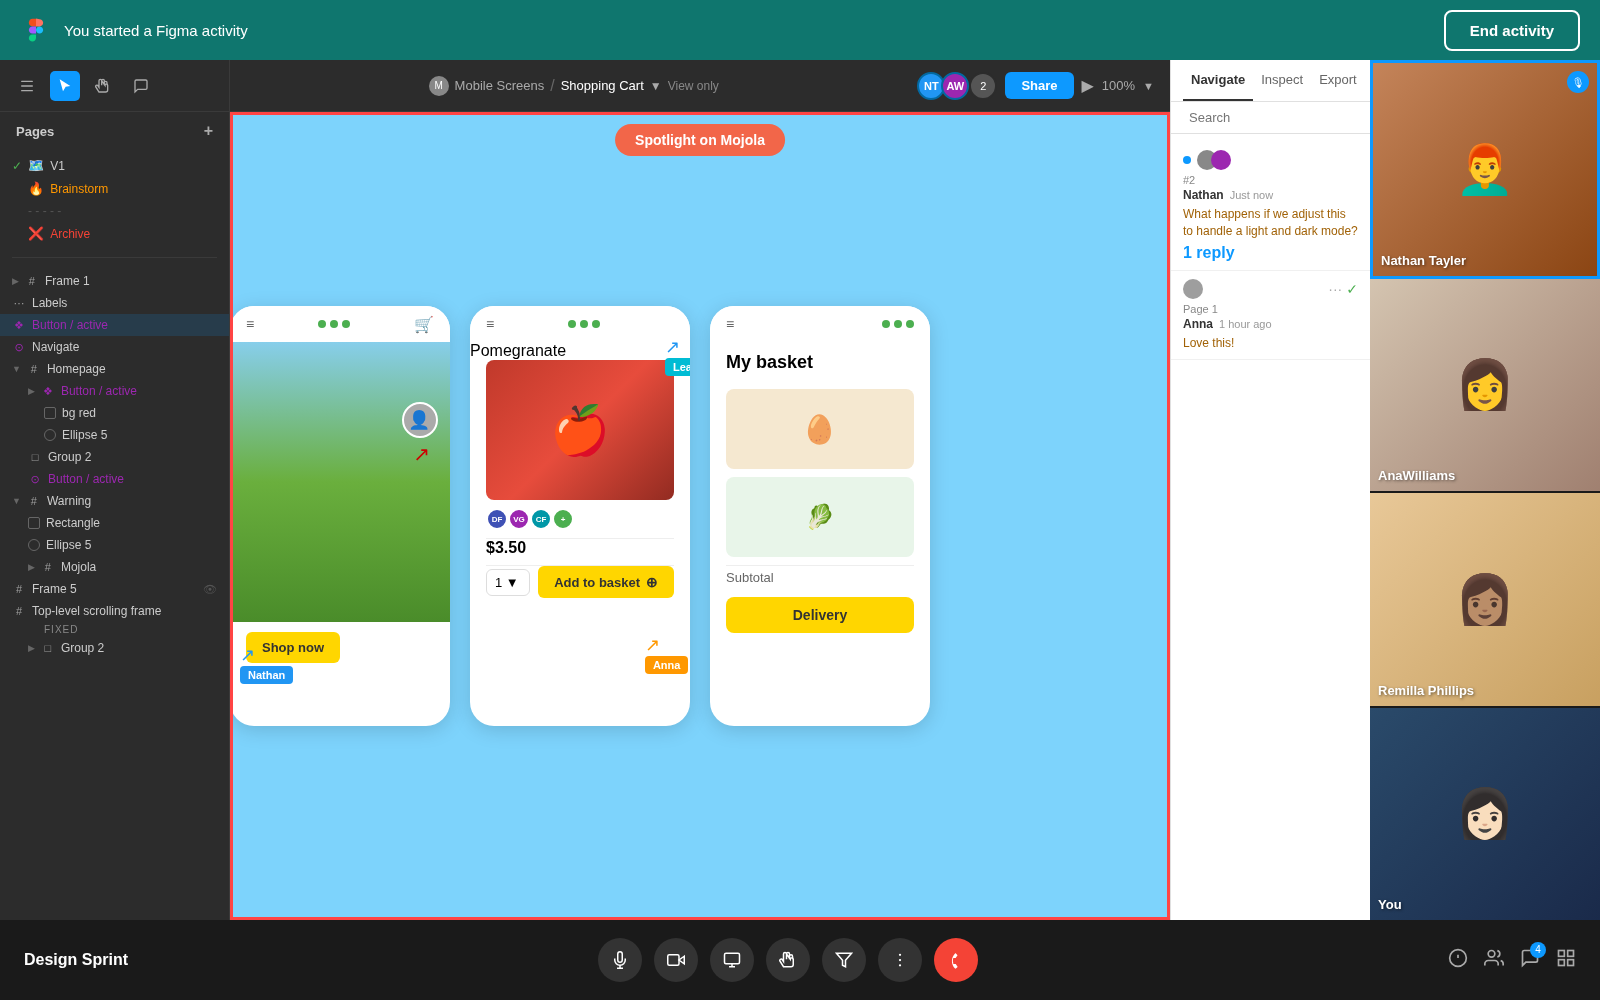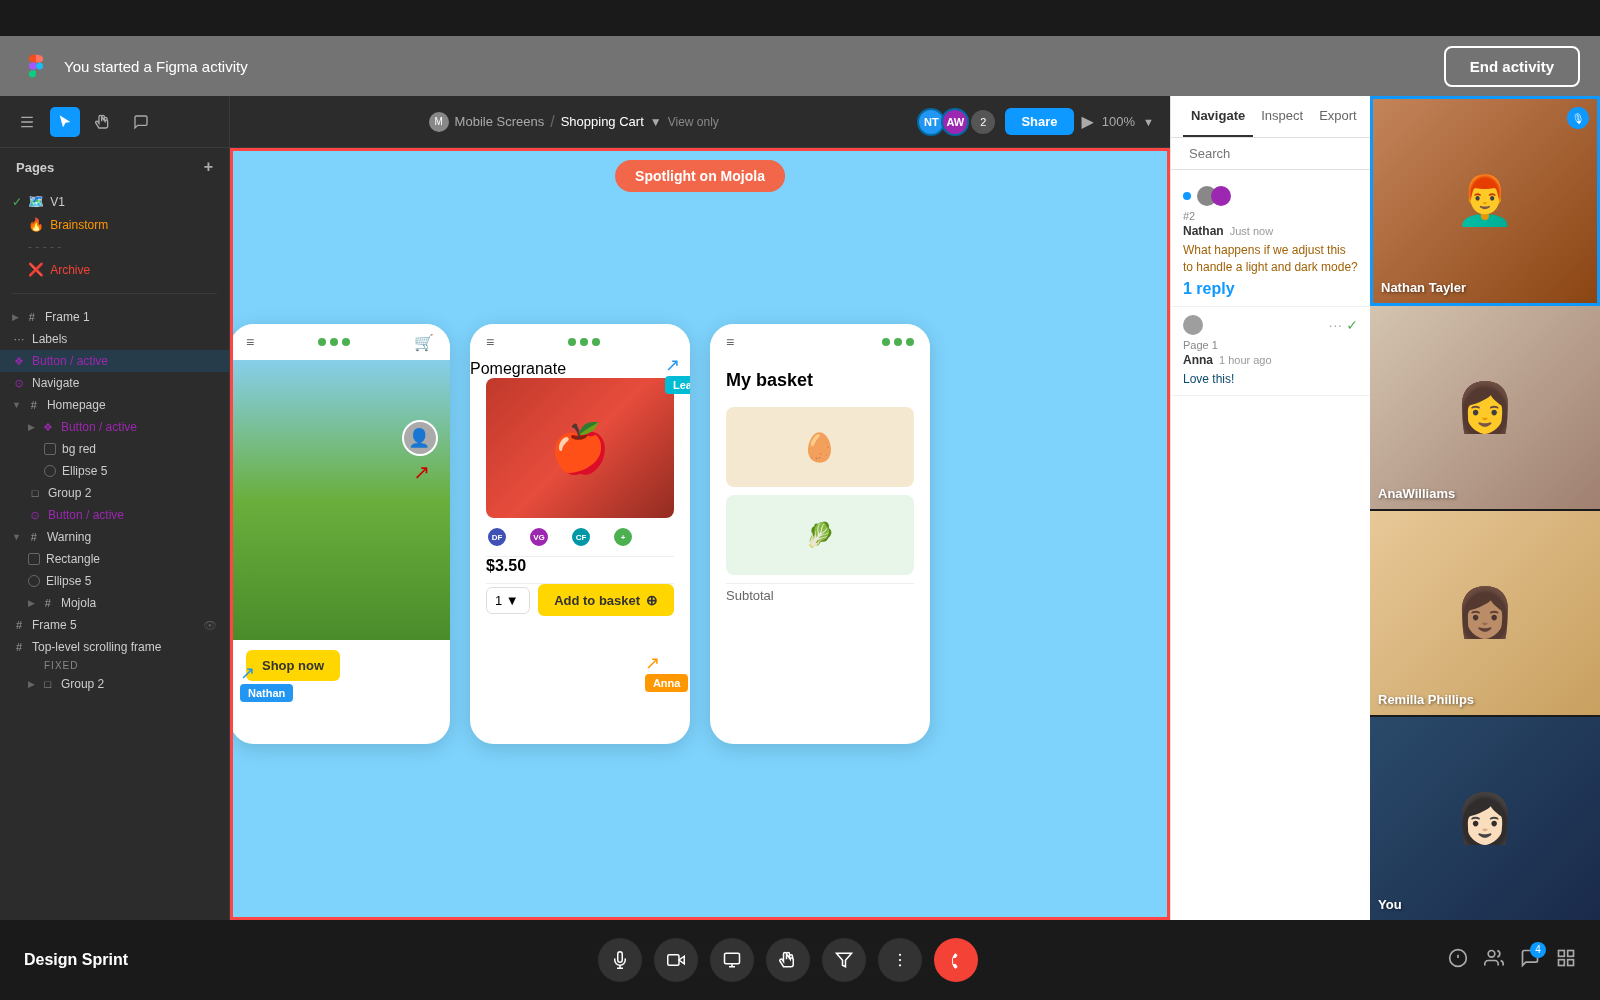--- a/index.html
+++ b/index.html
@@ -1,27 +1,26 @@
 <!DOCTYPE html>
 <html><head>
   <meta charset="utf-8">
   <style>
     * { box-sizing: border-box; margin: 0; padding: 0; }
     body { width: 1600px; height: 1000px; background: #1a1a1a; font-family: -apple-system, BlinkMacSystemFont, 'Segoe UI', sans-serif; overflow: hidden; display: flex; flex-direction: column; }
 
     
     .top-bar {
       height: 60px;
-      background: #737373;
+      background: #0f766e;
       display: flex;
       align-items: center;
       padding: 0 20px;
       justify-content: space-between;
       flex-shrink: 0;
-      margin-top: 36px;
     }
     .top-bar-left { display: flex; align-items: center; gap: 12px; }
     .figma-logo { width: 32px; height: 32px; display: flex; align-items: center; justify-content: center; }
     .figma-logo svg { width: 24px; height: 24px; }
     .activity-text { color: #ffffff; font-size: 15px; font-weight: 500; }
     .end-activity-btn {
       background: transparent;
       border: 2px solid #ffffff;
       color: #ffffff;
       padding: 10px 24px;
@@ -184,21 +183,21 @@
       border-radius: 4px;
       font-size: 11px;
       font-weight: 700;
       color: #fff;
       white-space: nowrap;
     }
     .tag-leandro { background: #00BCD4; }
     .tag-anna { background: #FF9800; }
     .tag-nathan { background: #2196F3; }
     .pom-image { height: 140px; background: linear-gradient(135deg, #c0392b, #e74c3c, #922b21); margin: 0 16px; border-radius: 8px; display:flex;align-items:center;justify-content:center; font-size: 40px; }
-    .avatar-row { display: flex; gap: 20px; padding: 8px 16px; align-items: center; }
+    .avatar-row { display: flex; gap: 0; padding: 8px 16px; align-items: center; }
     .sm-avatar { width: 22px; height: 22px; border-radius: 50%; border: 2px solid #fff; display:flex;align-items:center;justify-content:center;font-size:8px;font-weight:700;color:#fff; }
     .price { font-size: 16px; font-weight: 600; padding: 0 16px 8px; }
     .add-basket-row { display: flex; gap: 8px; padding: 0 16px 12px; align-items: center; }
     .qty-select { border: 1px solid #ddd; padding: 5px 8px; border-radius: 6px; font-size: 13px; min-width: 44px; }
     .add-basket-btn { background: #FFD600; color: #333; border: none; padding: 8px 12px; border-radius: 6px; font-size: 13px; font-weight: 600; flex: 1; cursor: pointer; display:flex;align-items:center;gap:6px;justify-content:center; }
     .divider { height: 1px; background: #eee; margin: 0 16px; }
 
     
     .basket-screen .basket-title { font-size: 18px; font-weight: 600; padding: 10px 16px 8px; }
     .basket-item { margin: 8px 16px; height: 80px; background: #f5f5f5; border-radius: 8px; }
@@ -650,20 +649,21 @@
               <div class="dot dot-green"></div>
               <div class="dot dot-green"></div>
               <div class="dot dot-green"></div>
             </div>
           </div>
           <div class="basket-title">My basket</div>
           <div class="basket-item" style="background:#f5e8d0;display:flex;align-items:center;justify-content:center;font-size:28px;">🥚</div>
           <div class="basket-item-2">🥬</div>
           <div class="divider" style="margin-top:8px;"></div>
           <div class="subtotal">Subtotal</div>
+          <button class="delivery-btn">Delivery</button>
         </div>
       </div>
     </div>
   </div>
 
   <div class="comment-panel">
     <div class="comment-tabs">
       <div class="comment-tab active">Navigate</div>
       <div class="comment-tab">Inspect</div>
       <div class="comment-tab">Export</div>
@@ -707,21 +707,21 @@
           <div style="display:flex;gap:4px;color:#aaa;font-size:14px;">
             <span>···</span>
             <span style="color:#4CAF50;">✓</span>
           </div>
         </div>
         <div style="font-size:11px;color:#888;margin-bottom:2px;">Page 1</div>
         <div style="display:flex;gap:6px;align-items:center;">
           <span style="font-size:12px;font-weight:600;color:#333;">Anna</span>
           <span style="font-size:11px;color:#999;">1 hour ago</span>
         </div>
-        <div class="comment-text" style="margin-top:4px;font-size:12px;color:#0c4a6e;">Love this!</div>
+        <div class="comment-text" style="margin-top:4px;font-size:12px;color:#a16207;">Love this!</div>
       </div>
     </div>
   </div>
 
   <div class="video-panel">
 
     <div class="video-tile video-tile-active" style="flex:1;position:relative;">
       <div style="width:100%;height:100%;background:linear-gradient(135deg,#c4845a,#8b4513);">
         <div style="width:100%;height:100%;display:flex;align-items:center;justify-content:center;font-size:48px;">👨‍🦰</div>
       </div>

